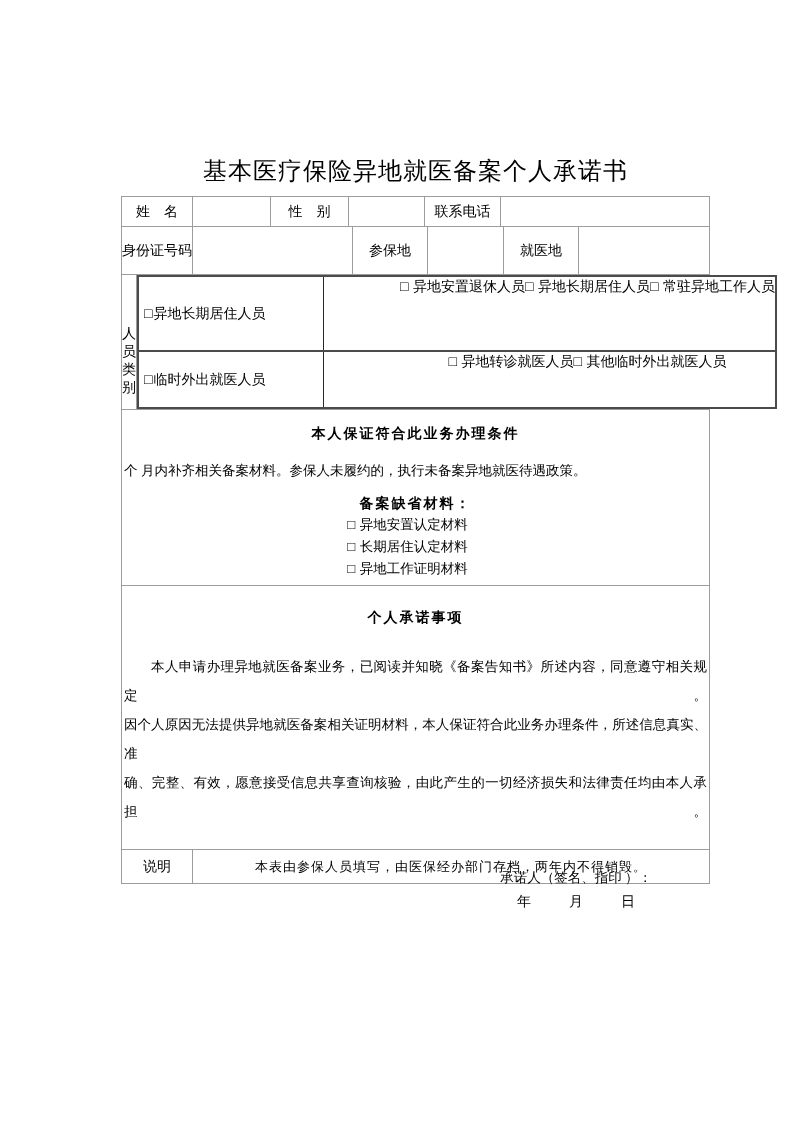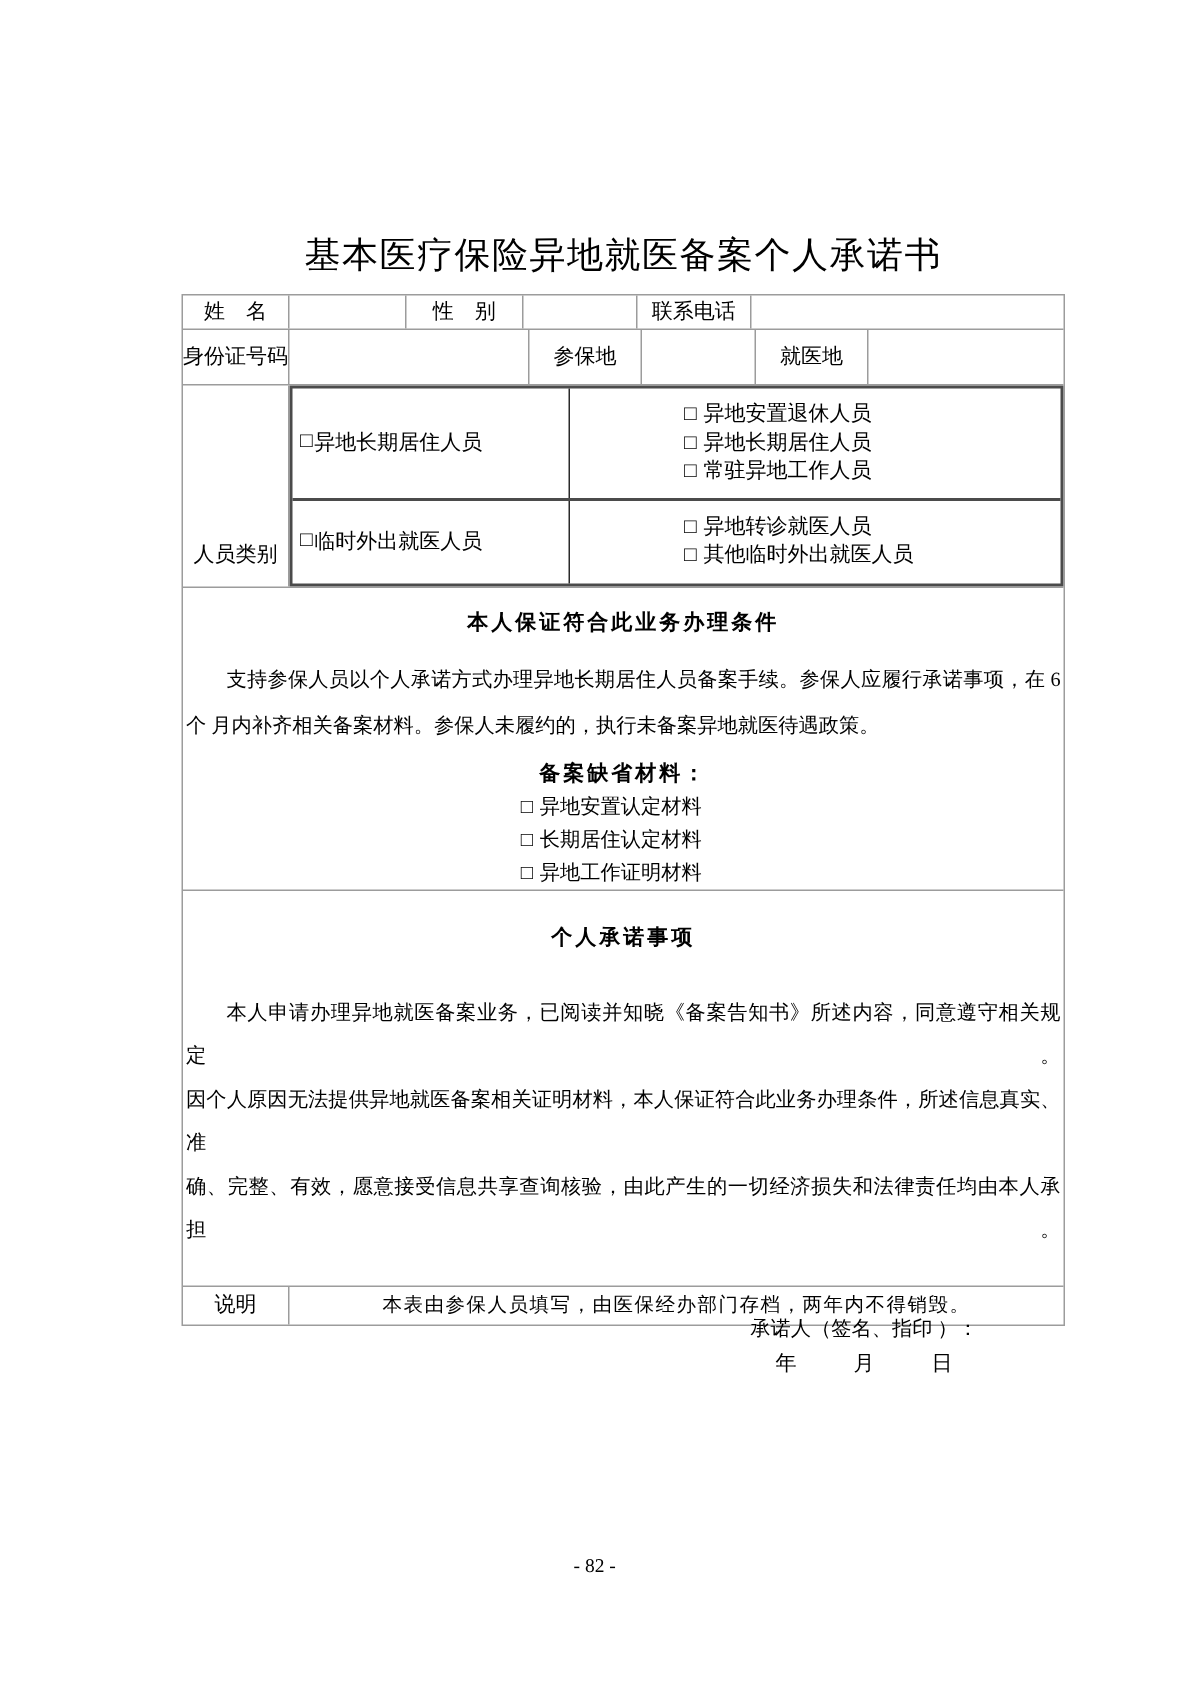--- a/index.html
+++ b/index.html
@@ -34,21 +34,21 @@
   
   .cat-label { width:71px; border-right:1px solid #9c9c9c; display:flex;
     align-items:flex-end; justify-content:center; padding-bottom:12px; font-size:14px; }
   .r3-main { flex:1; display:flex; flex-direction:column; }
   .inner { height:134px; border:2px solid #4b4b4b; display:flex; flex-direction:column; background:#fff; }
   .irow { display:flex; }
   .irow.a { height:75px; border-bottom:2px solid #4b4b4b; }
   .irow.b { flex:1; }
   .ilabel { width:185px; border-right:1px solid #2a2a2a; display:flex;
     align-items:center; padding-left:5px; font-size:14px; }
-  .iopts { flex:1; display:flex; flex-direction:column; justify-content:center;
+  .iopts { flex:1; display:flex; flex-direction:row; justify-content:center;
     padding-left:76px; font-size:14px; }
   .opt { line-height:19px; white-space:nowrap; }
   .cb { margin-right:1px; }
 
   
   .sec-title { margin-top:14px; text-align:center; font-weight:bold;
     font-size:14px; letter-spacing:2px; line-height:20px; }
   .para { margin-top:11px; padding:0 2px; font-size:13.5px; line-height:31px; }
   .para2 { margin-top:24px; padding:0 2px; font-size:13.5px; line-height:29px; }
   .jl { text-align:justify; text-align-last:justify; }
@@ -138,21 +138,20 @@
               </div>
             </div>
           </div>
         </div>
       </div>
     </div>
 
     <div class="row r4">
       <div class="sec-title">本人保证符合此业务办理条件</div>
       <div class="para">
-        <div class="jl indent">支持参保人员以个人承诺方式办理异地长期居住人员备案手续。参保人应履行承诺事项，在 6</div>
         <div>个 月内补齐相关备案材料。参保人未履约的，执行未备案异地就医待遇政策。</div>
       </div>
       <div class="mat-title">备案缺省材料：</div>
       <div class="materials">
         <div class="mat-block">
           <div class="mat-line">
             <span class="cb">□</span>
             <span>异地安置认定材料</span>
           </div>
           <div class="mat-line">
@@ -182,14 +181,13 @@
       </div>
     </div>
 
     <div class="row r6">
       <div class="cell note-label">说明</div>
       <div class="cell grow note-text">本表由参保人员填写，由医保经办部门存档，两年内不得销毁。</div>
     </div>
 
   </div>
 
-  <div class="page-num">- 82 -</div>
 </div>
 
 </body></html>

